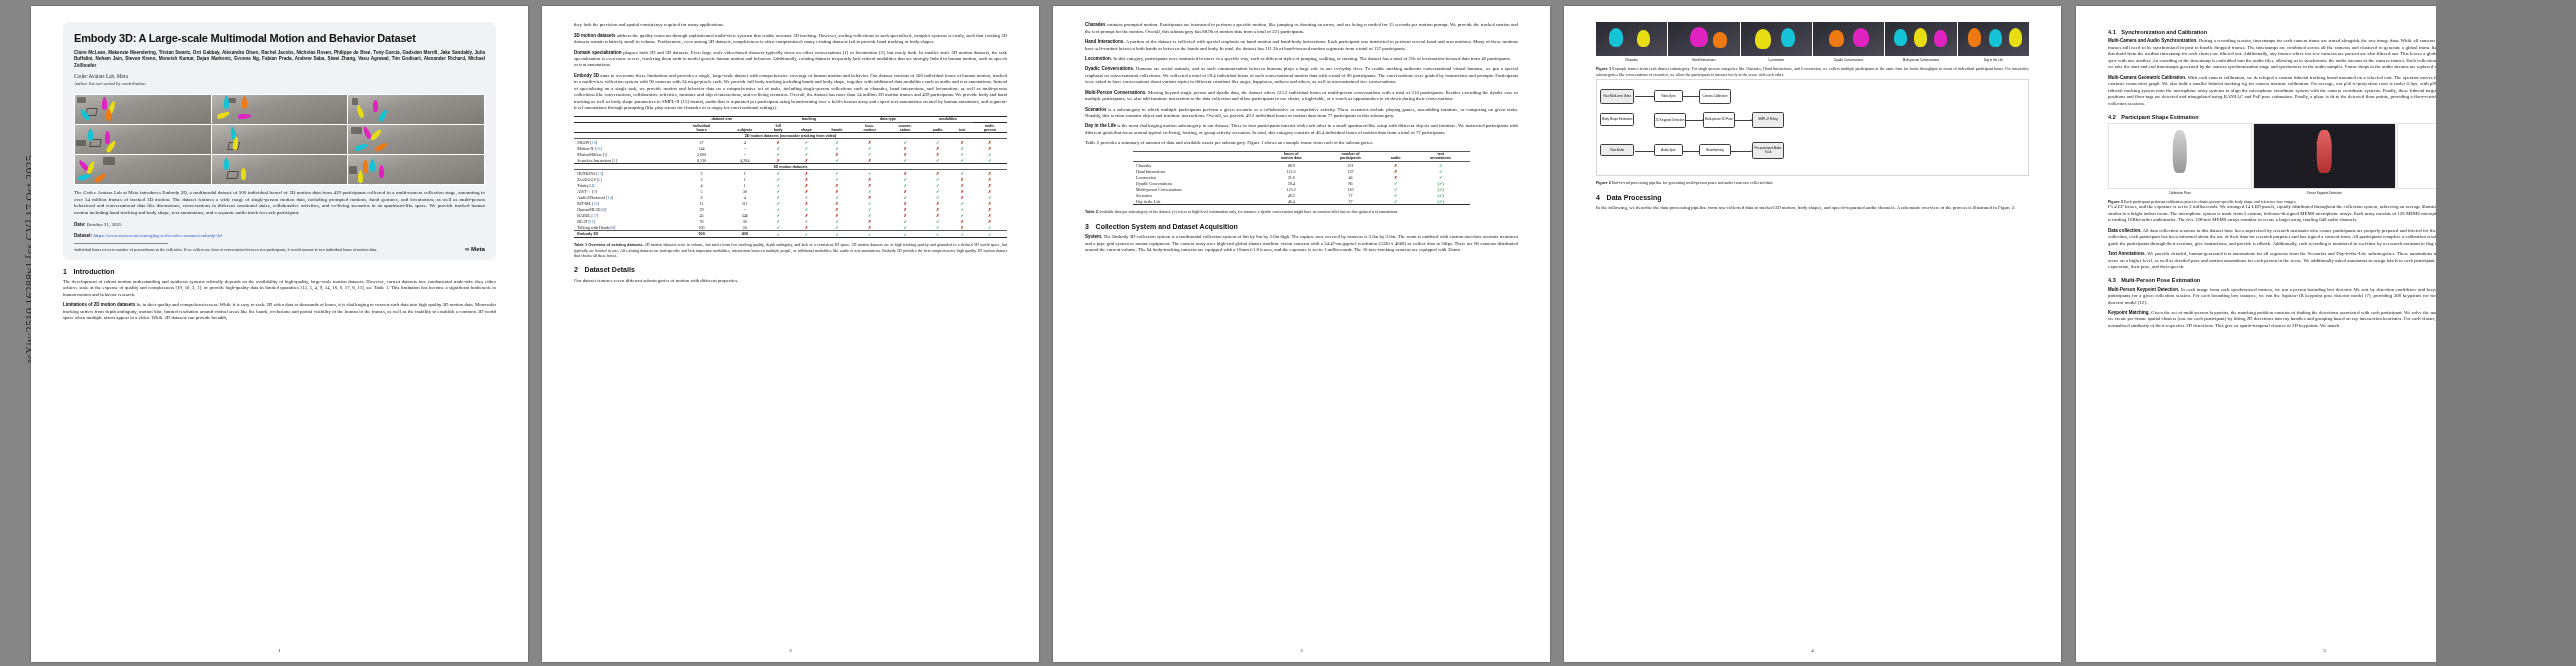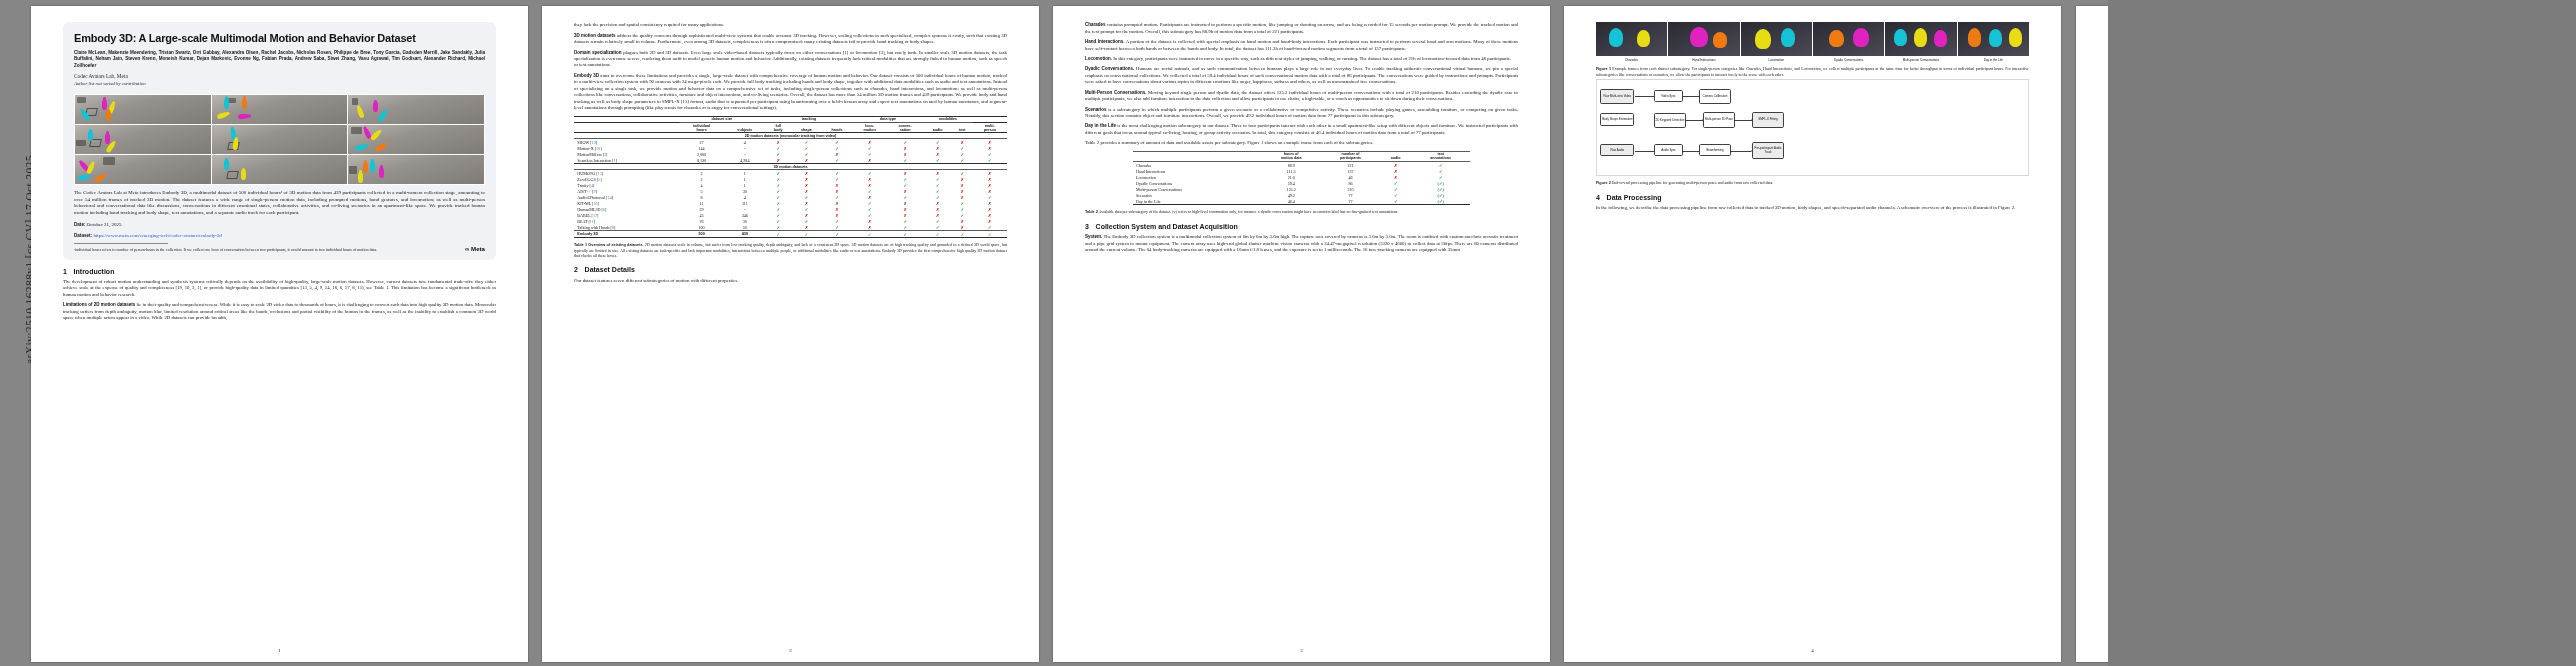--- a/index.html
+++ b/index.html
@@ -3,21 +3,21 @@
 <meta charset="utf-8">
 <style>
   * { box-sizing: border-box; }
   html, body {
     margin: 0; padding: 0;
     background: #7c7c7c;
     font-family: "Liberation Serif", serif;
   }
   #canvas {
     position: relative;
-    width: 2108px; height: 667px;
+    width: 2436px; height: 667px;
     background: #868686;
     overflow: hidden;
   }
 
   
   .arxiv-stamp {
     position: absolute;
     left: -142px; top: 253px;
     width: 345px;
     transform: rotate(-90deg);

